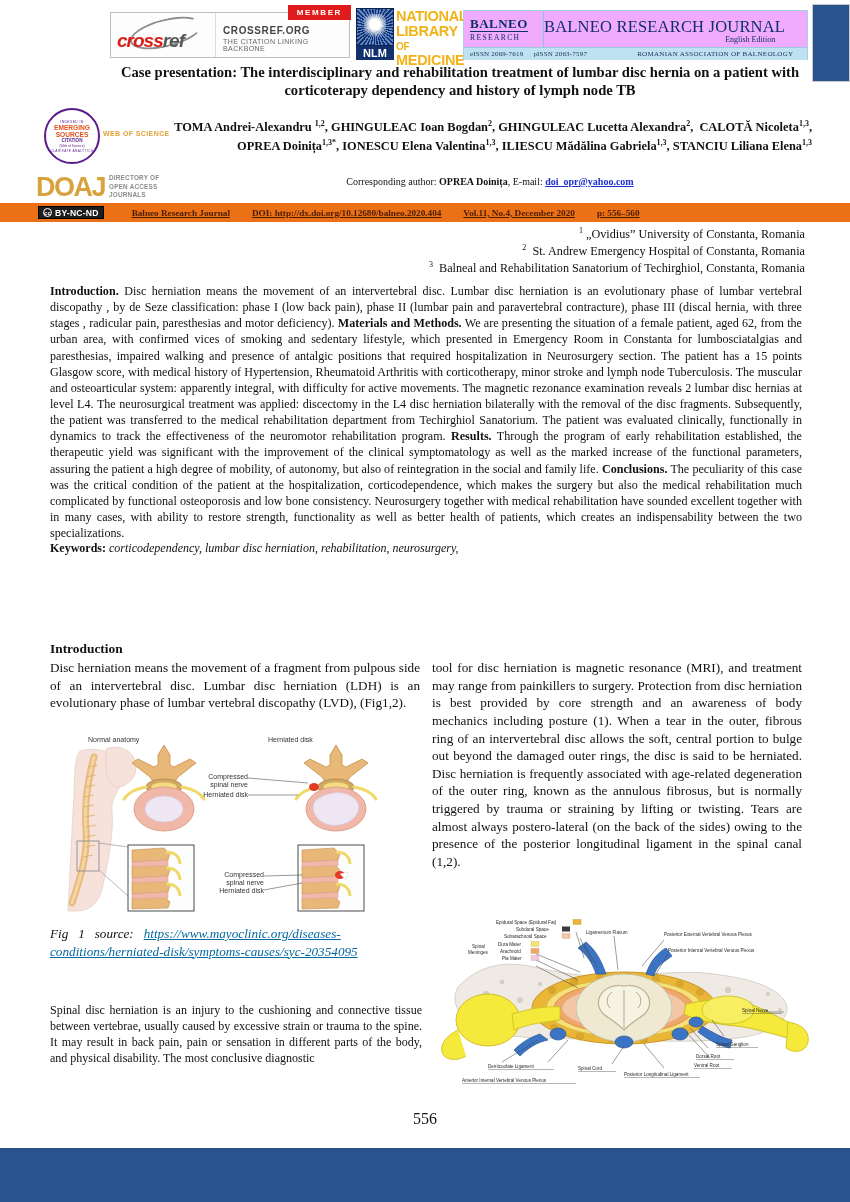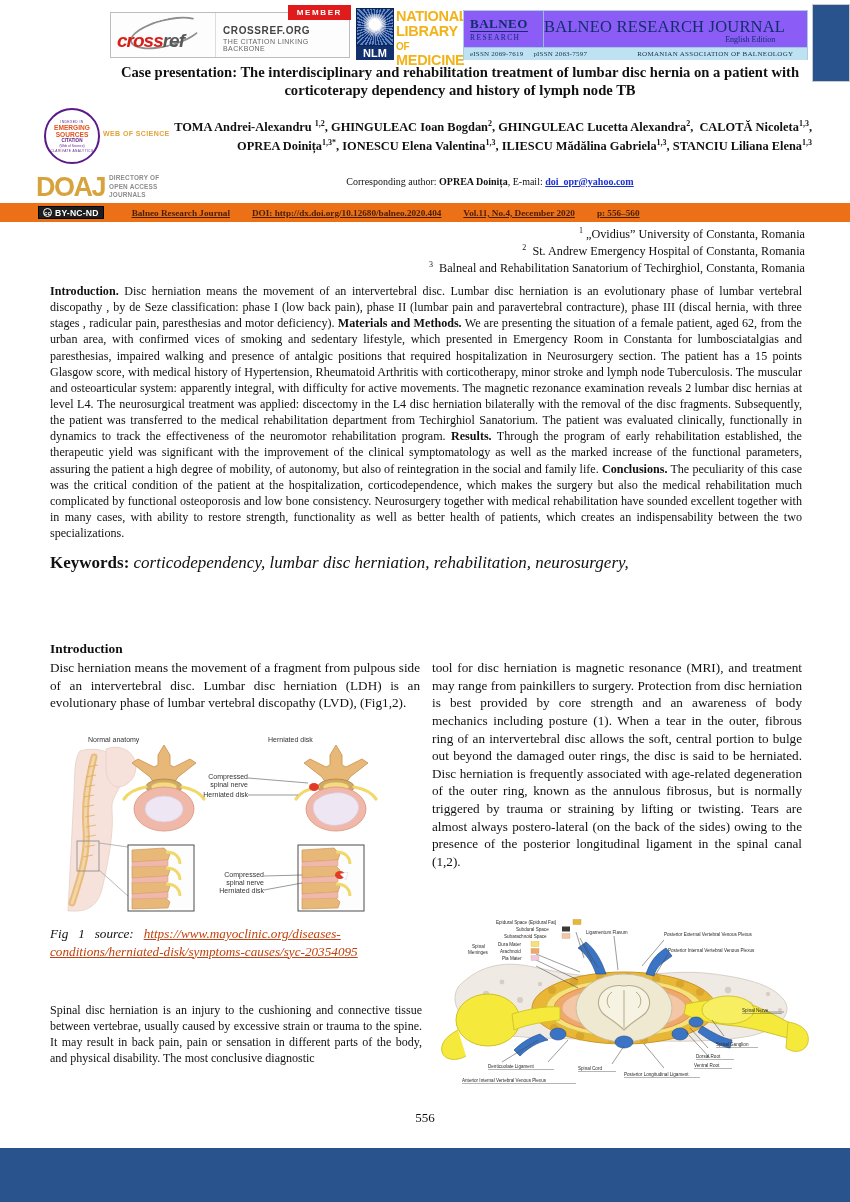--- a/index.html
+++ b/index.html
@@ -95,21 +95,21 @@
   }
   .nlm-text { position:absolute; left:396px; top:9px; width:72px; line-height:1.0; }
   .nlm-text div {
     font-family:"Liberation Sans", sans-serif; font-weight:bold; font-size:14.5px;
     color:#f2b31a; letter-spacing:-.3px;
   }
   .nlm-text .of { color:#f2b31a; font-size:10px; }
 
   .balneo-box {
     position:absolute; left:463px; top:10px; width:345px; height:50px;
-    background:#8b5cf6; border:1px solid #a6cfe2;
+    background:#f0abfc; border:1px solid #a6cfe2;
   }
   .bb-top { display:flex; height:36px; }
   .bb-mark { width:80px; padding:3px 0 0 6px; border-right:1px solid #8fc0d6; }
   .bb-mark .b1 {
     font-family:"Liberation Serif", serif; font-weight:bold; font-size:13px; color:#0f2f6b;
     letter-spacing:.5px; border-bottom:1.5px solid #0f2f6b; display:inline-block; line-height:1.1;
   }
   .bb-mark .b2 {
     font-family:"Liberation Serif", serif; font-size:7.5px; color:#0f2f6b;
     letter-spacing:1.4px; margin-top:1px;
@@ -210,59 +210,59 @@
   
   .abstract { position:absolute; left:50px; top:283px; width:752px; }
   .abstract h2 {
     margin:0 0 1px 0; font-size:14px; font-weight:bold; color:#111;
     font-family:"Liberation Serif", serif;
   }
   .abstract p {
     margin:0; font-size:12.1px; line-height:1.335; text-align:justify; color:#111;
   }
   .abstract b { font-weight:bold; }
-  .keywords { margin-top:12px; font-size:17px; color:#111; }
+  .keywords { margin-top:0px; font-size:12px; color:#111; }
   .keywords b { font-weight:bold; }
   .keywords i { font-style:italic; }
 
   
   .intro-h {
     position:absolute; left:50px; top:641px; font-size:13.4px; font-weight:bold; color:#111;
   }
   .col-left { position:absolute; left:50px; top:659px; width:370px; }
   .col-right { position:absolute; left:432px; top:659px; width:370px; }
   .col p {
     margin:0; font-size:13.2px; line-height:1.335; text-align:justify; color:#111;
   }
 
   .fig-caption {
     position:absolute; left:50px; top:925px; width:372px;
     font-size:13.2px; line-height:1.33; font-style:italic; color:#111;
   }
-  .fig-caption a { color:#c2410c; text-decoration:underline; }
+  .fig-caption a { color:#0369a1; text-decoration:underline; }
   .lower-left {
     position:absolute; left:50px; top:1002px; width:372px;
     font-size:12px; line-height:1.335; text-align:justify; color:#111;
   }
 
   
   .fig1 { position:absolute; left:50px; top:733px; width:372px; height:182px; background:#fff; }
   .fig1 .lbl {
     position:absolute; font-family:"Liberation Sans", sans-serif; font-size:7px; color:#333;
   }
   .fig1 svg { position:absolute; left:0; top:0; }
 
   
   .fig2 { position:absolute; left:428px; top:912px; width:390px; height:185px; background:#fff; }
   .fig2 svg { position:absolute; left:0; top:0; }
 
   
   .pageno {
     position:absolute; left:0; top:1110px; width:850px; text-align:center;
-    font-size:13px; color:#111;
+    font-size:16px; color:#111;
   }
   .footer-band { position:absolute; left:0; top:1148px; width:850px; height:54px; background:#28538c; }
 </style>
 </head>
 <body>
 
 <div class="page">
 
   <div class="tr-block"></div>
 

